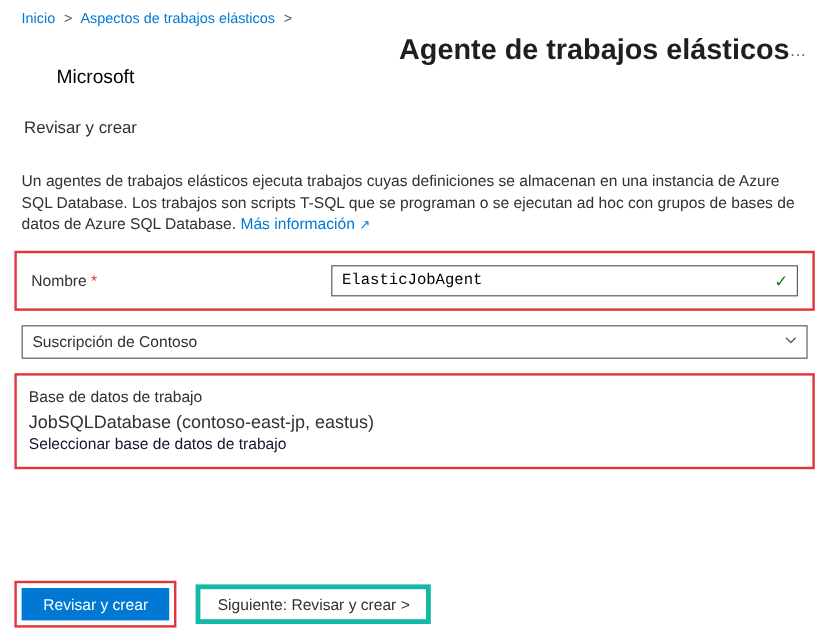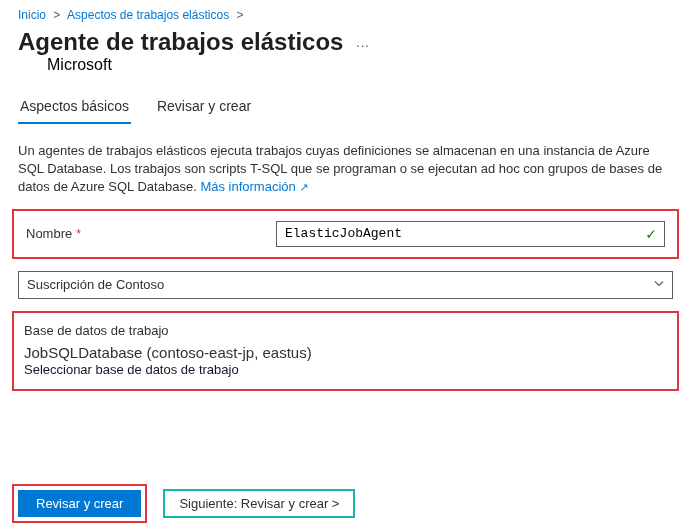--- a/index.html
+++ b/index.html
@@ -16,21 +16,21 @@
     .breadcrumb {
       padding: 8px 18px 4px;
       font-size: 12px;
     }
     .breadcrumb a { color: #0078d4; text-decoration: none; }
     .breadcrumb .sep { color: #605e5c; margin: 0 4px; }
     .title-row {
       padding: 2px 18px 0;
       display: flex;
       align-items: center;
-      gap: 12px;
+      justify-content: flex-end;
     }
     .page-title { font-size: 24px; font-weight: 600; color: #201f1e; }
     .dots { color: #605e5c; letter-spacing: 1px; cursor: pointer; font-size: 14px; }
     .subtitle { padding: 0 18px 6px; font-size: 16px; color: #000000; margin-left: 29px; }
     .tabs {
       display: flex;
       gap: 24px;
       padding: 12px 18px 0;
       border-bottom: 0px;
     }
@@ -145,21 +145,21 @@
       background: #0078d4;
       color: #fff;
       border: none;
       padding: 6px 18px;
       font-size: 13px;
       cursor: pointer;
     }
     .btn-secondary {
       background: #fff;
       color: #323130;
-      border: 2px solid #14b8a6;
+      border: 4px solid #14b8a6;
       padding: 5px 14px;
       font-size: 13px;
       cursor: pointer;
     }
   </style>
 </head>
 <body>
 
 <div class="breadcrumb">
   <a href="#">Inicio</a>
@@ -168,21 +168,20 @@
   <span class="sep">&gt;</span>
 </div>
 
 <div class="title-row">
   <h1 class="page-title">Agente de trabajos elásticos</h1>
   <span class="dots">…</span>
 </div>
 <div class="subtitle">Microsoft</div>
 
 <div class="tabs">
-  <div class="tab active">Aspectos básicos</div>
   <div class="tab">Revisar y crear</div>
 </div>
 
 <div class="desc">
   <span>Un agentes de trabajos elásticos ejecuta trabajos cuyas definiciones se almacenan en una instancia de Azure SQL Database. Los trabajos son scripts T-SQL que se programan o se ejecutan ad hoc con grupos de bases de datos de Azure SQL Database.</span>
   <a href="#">
     <span>Más información</span>
     <span class="ext-icon">↗</span>
   </a>
 </div>

